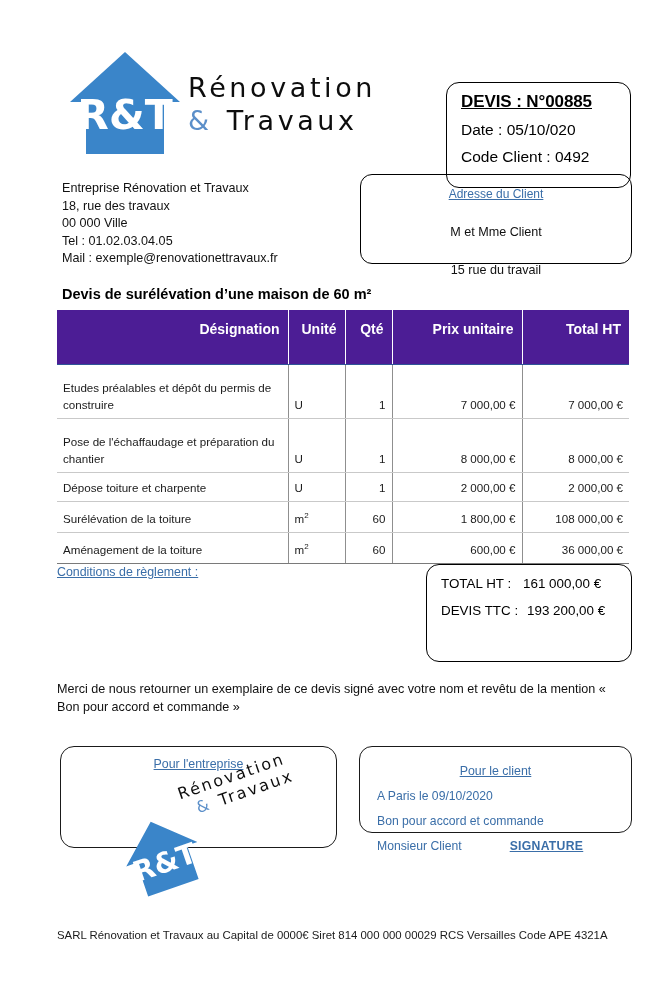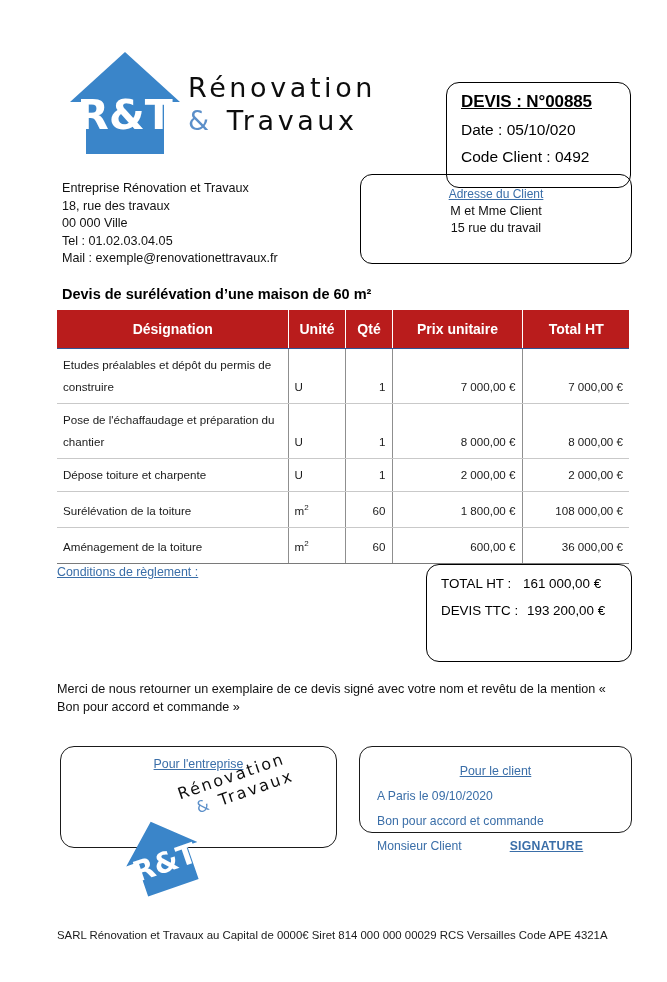--- a/index.html
+++ b/index.html
@@ -101,21 +101,21 @@
     text-align: center;
     padding-top: 12px;
   }
   #client-title {
     font-size: 12px;
     color: #3a6ea8;
     text-decoration: underline;
   }
   .client-line {
     font-size: 12.6px;
-    margin-top: 3px;
+    margin-top: 24px;
     color: #111;
   }
 
   
   #table-title {
     position: absolute;
     left: 62px; top: 286px;
     font-size: 14.5px;
     font-weight: bold;
     color: #000;
@@ -123,39 +123,39 @@
 
   
   #quote-table {
     position: absolute;
     left: 57px; top: 310px;
     width: 572px;
     border-collapse: collapse;
     table-layout: fixed;
   }
   #quote-table th {
-    background: #b91c1c;
+    background: #4c1d95;
     color: #ffffff;
     font-size: 14px;
     font-weight: bold;
-    text-align: center;
-    padding: 8px 8px 8px 9px;
+    text-align: right;
+    padding: 8px 8px 24px 9px;
     height: 22px;
     border-right: 1.5px solid #ffffff;
     border-bottom: 1.5px solid #2f5597;
   }
   #quote-table th:last-child { border-right: none; }
   #quote-table td {
     font-size: 11.6px;
     color: #1a1a1a;
     padding: 5px 6px;
     border-right: 1px solid #8f8f8f;
     border-bottom: 1px solid #c9c9c9;
     vertical-align: bottom;
-    line-height: 22px;
+    line-height: 17px;
   }
   #quote-table td:last-child { border-right: none; }
   #quote-table tbody tr:last-child td { border-bottom: 1.4px solid #7a7a7a; }
   .col-desig { width: 231px; }
   .col-unite { width: 57px; }
   .col-qte   { width: 47px; }
   .col-pu    { width: 130px; }
   .col-tot   { width: 107px; }
   .td-unite { text-align: left; padding-left: 8px; }
   .td-qte   { text-align: right; padding-right: 9px; }

